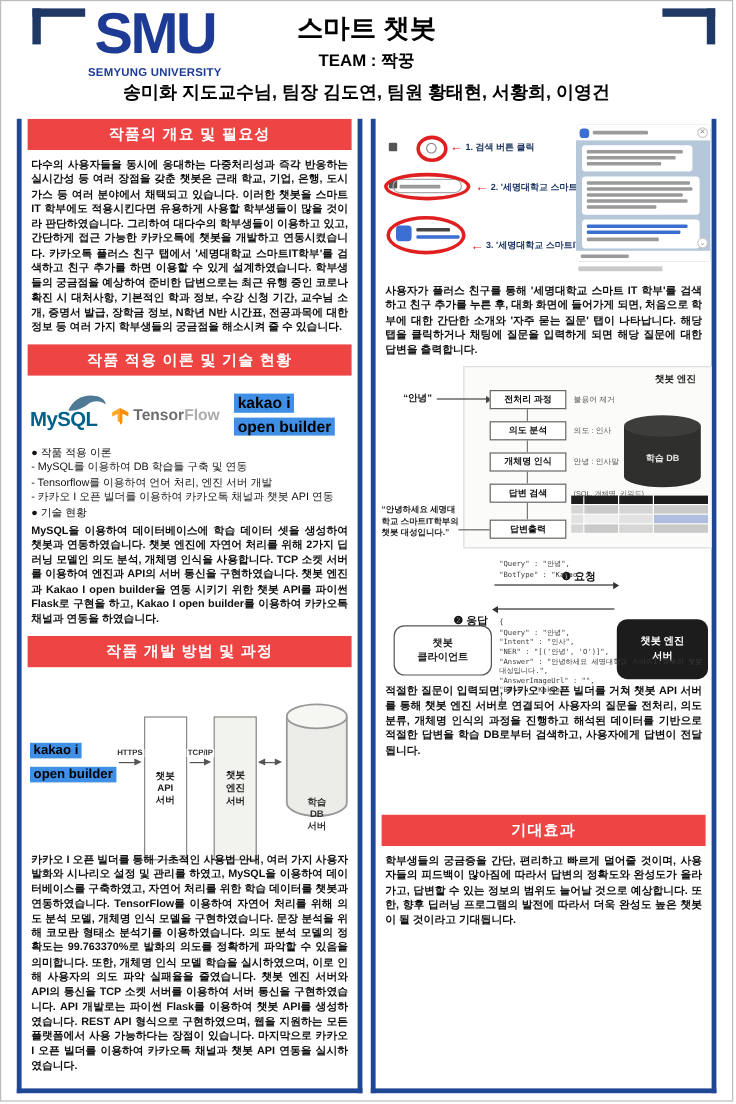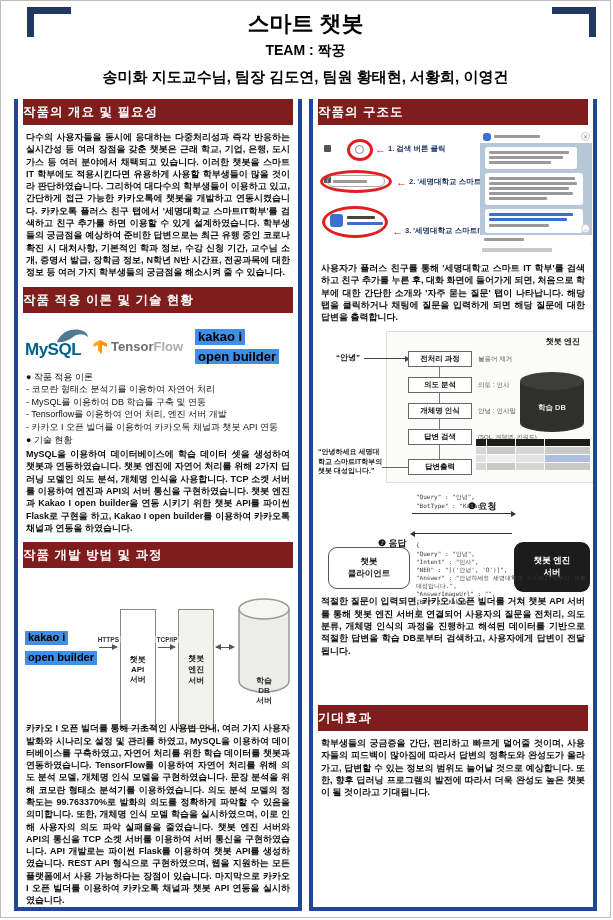--- a/index.html
+++ b/index.html
@@ -16,22 +16,22 @@
   .logo-univ { font-size:9.5px; font-weight:700; letter-spacing:0.2px; margin-top:2px; }
   .header-text { position:absolute; left:0; right:0; top:8px; text-align:center; color:#000; }
   .poster-title { font-size:22px; font-weight:800; }
   .team-name { font-size:14px; font-weight:700; margin-top:3px; }
   .team-members { font-size:15px; font-weight:700; margin-top:8px; }
 
   
   .columns { display:flex; gap:7px; margin:2px 13px 0; height:812px; }
   .col { width:290px; border-left:4px solid #1e4896; border-right:4px solid #1e4896;
          border-bottom:4px solid #1e4896; padding:0 5px 8px; overflow:hidden; }
-  .sec-bar { background:#7f1d1d; color:#fff; font-size:12.5px; font-weight:700;
-             padding:5px 0 4px; letter-spacing:1px; }
+  .sec-bar { background:#ef4444; color:#fff; font-size:12.5px; font-weight:700;
+             text-align:center; padding:5px 0 4px; letter-spacing:1px; }
   .para { font-size:9px; line-height:12.3px; font-weight:700; text-align:justify;
           color:#101010; margin:6px 3px 8px; }
   .pre { white-space:pre-line;margin-top:46px; }
 
   
   .logos-row { display:flex; align-items:center; gap:12px; margin:12px 2px 4px; height:42px; }
   .mysql-logo { position:relative; padding-top:8px; }
   .mysql-dolphin { position:absolute; left:30px; top:-4px; }
   .mysql-text { font-size:17px; font-weight:700; color:#00618a; letter-spacing:-0.5px; }
   .tf-logo { display:flex; align-items:flex-end; gap:3px; }
@@ -130,20 +130,24 @@
   .spacer-40 { height:40px; }
 </style>
 </head>
 <body>
 
 <div class="poster">
 
   <div class="header">
     <div class="corner tl"></div>
     <div class="corner tr"></div>
+    <div class="logo">
+      <div class="logo-acronym">SMU</div>
+      <div class="logo-univ">SEMYUNG UNIVERSITY</div>
+    </div>
     <div class="header-text">
       <div class="poster-title">스마트 챗봇</div>
       <div class="team-name">TEAM : 짝꿍</div>
       <div class="team-members">송미화 지도교수님, 팀장 김도연, 팀원 황태현, 서황희, 이영건</div>
     </div>
   </div>
 
   <div class="columns">
 
     <div class="col">
@@ -170,21 +174,20 @@
           </span>
         </div>
         <div class="kakao-logo">
           <div><span class="kakao-hl">kakao i</span></div>
           <div><span class="kakao-hl">open builder</span></div>
         </div>
       </div>
 
       <div class="bullets">
         <div class="bullet">● 작품 적용 이론</div>
-        <div class="bullet">- 코모란 형태소 분석기를 이용하여 자연어 처리</div>
         <div class="bullet">- MySQL를 이용하여 DB 학습틀 구축 및 연동</div>
         <div class="bullet">- Tensorflow를 이용하여 언어 처리, 엔진 서버 개발</div>
         <div class="bullet">- 카카오 I 오픈 빌더를 이용하여 카카오톡 채널과 챗봇 API 연동</div>
         <div class="bullet">● 기술 현황</div>
       </div>
       <p class="para" style="margin-top:0;">MySQL을 이용하여 데이터베이스에 학습 데이터 셋을 생성하여 챗봇과 연동하였습니다. 챗봇 엔진에 자연어 처리를 위해 2가지 딥러닝 모델인 의도 분석, 개체명 인식을 사용합니다. TCP 소켓 서버를 이용하여 엔진과 API의 서버 통신을 구현하였습니다. 챗봇 엔진과 Kakao I open builder을 연동 시키기 위한 챗봇 API를 파이썬 Flask로 구현을 하고, Kakao I open builder를 이용하여 카카오톡 채널과 연동을 하였습니다.</p>
 
       <div class="sec-bar">작품 개발 방법 및 과정</div>
 
       <div class="proc-diagram">
@@ -218,21 +221,20 @@
 DB
 서버</div>
         </div>
       </div>
 
       <p class="para">카카오 I 오픈 빌더를 통해 기초적인 사용법 안내, 여러 가지 사용자 발화와 시나리오 설정 및 관리를 하였고, MySQL을 이용하여 데이터베이스를 구축하였고, 자연어 처리를 위한 학습 데이터를 챗봇과 연동하였습니다. TensorFlow를 이용하여 자연어 처리를 위해 의도 분석 모델, 개체명 인식 모델을 구현하였습니다. 문장 분석을 위해 코모란 형태소 분석기를 이용하였습니다. 의도 분석 모델의 정확도는 99.763370%로 발화의 의도를 정확하게 파악할 수 있음을 의미합니다. 또한, 개체명 인식 모델 학습을 실시하였으며, 이로 인해 사용자의 의도 파악 실패율을 줄였습니다. 챗봇 엔진 서버와 API의 통신을 TCP 소켓 서버를 이용하여 서버 통신을 구현하였습니다. API 개발로는 파이썬 Flask를 이용하여 챗봇 API를 생성하였습니다. REST API 형식으로 구현하였으며, 웹을 지원하는 모든 플랫폼에서 사용 가능하다는 장점이 있습니다. 마지막으로 카카오 I 오픈 빌더를 이용하여 카카오톡 채널과 챗봇 API 연동을 실시하였습니다.</p>
     </div>
 
     <div class="col">
 
-      <div class="sec-bar">작품의 구조도</div>
 
       <div class="fig1">
         <div class="mini-icon" style="left:4px; top:15px;"></div>
         <div class="mini-icon" style="left:4px; top:46px;"></div>
         <div class="search-circle"></div>
         <div class="red-ellipse" style="left:27px; top:9px; width:26px; height:22px;"></div>
         <div class="search-pill">
           <div class="bar" style="position:absolute; left:5px; top:4px; width:34px; height:3px;"></div>
         </div>
         <div class="red-ellipse" style="left:0px; top:40px; width:72px; height:23px;"></div>

